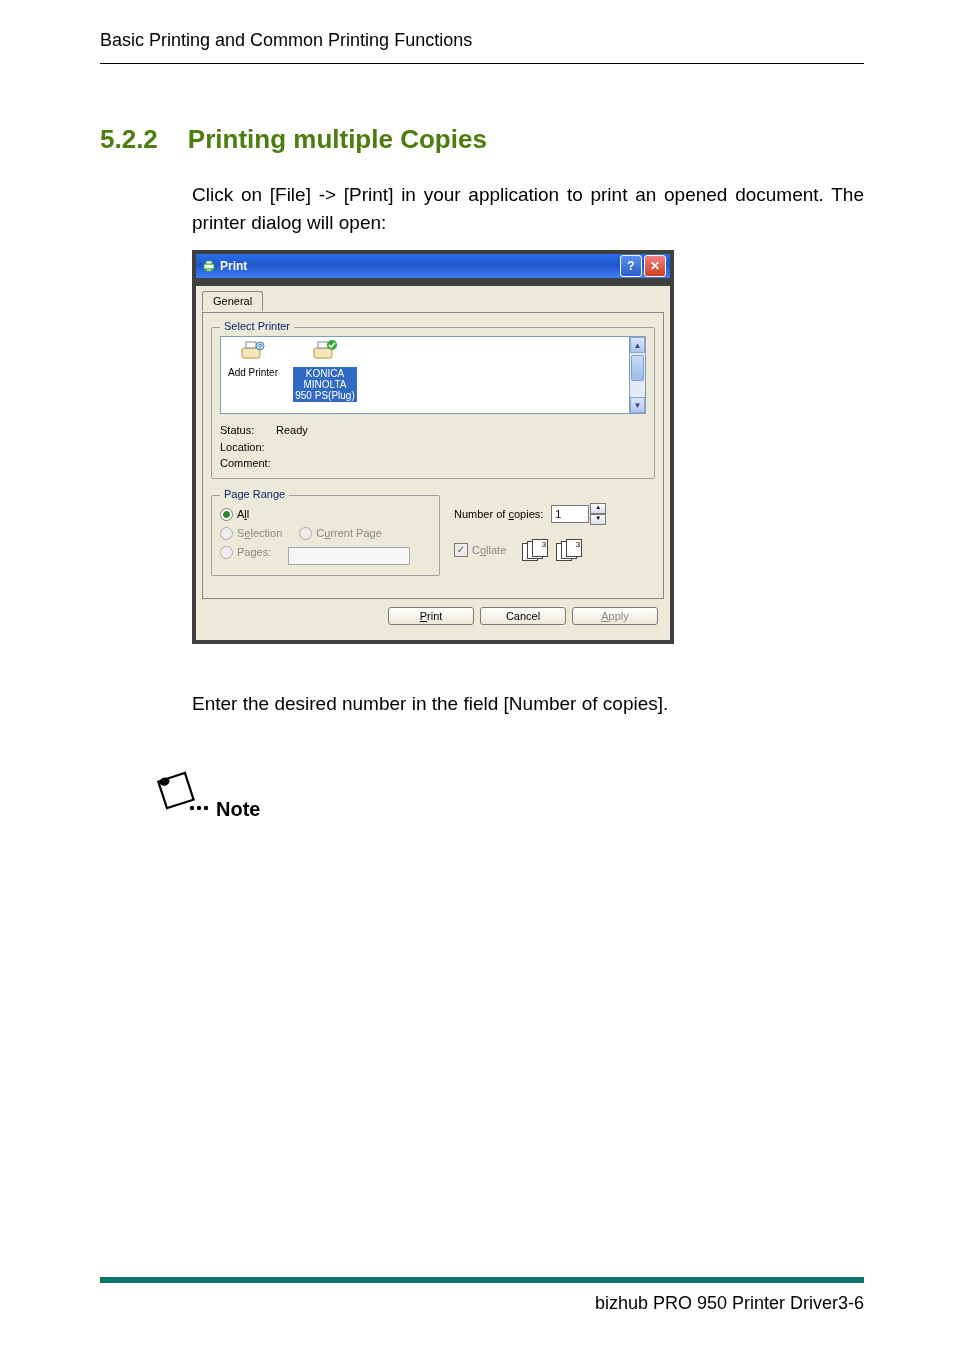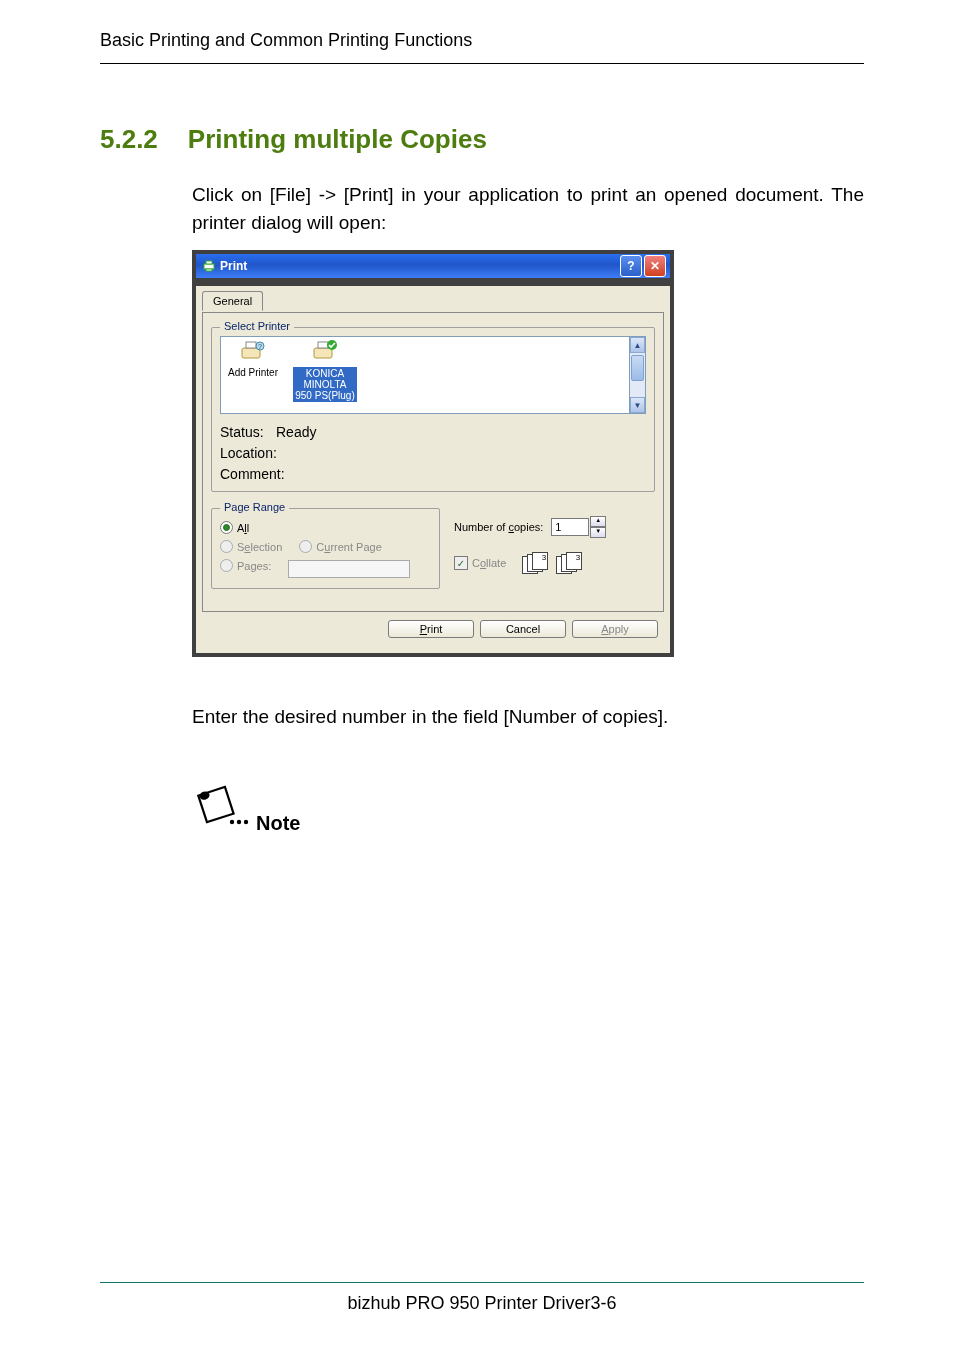--- a/index.html
+++ b/index.html
@@ -178,21 +178,21 @@
     box-sizing:border-box;
   }
   .vscroll .sb-track { flex:1; background:#e3e9f7; }
   .vscroll .sb-thumb { height:24px;background:linear-gradient(#c9dbf4,#9bbbe6);border:1px solid #7ea1cf;margin:2px 1px;border-radius:2px;}
   .status-row {
     display:flex;
     margin-top:8px;
     gap:24px;
     align-items:flex-start;
   }
-  .status-left { flex:1; font-size:14px; line-height:1.5;}
+  .status-left { flex:1; font-size:11px; line-height:1.5;}
   .status-left .lbl { display:inline-block; width:56px; }
   .status-right { text-align:right; }
   .xp-btn {
     display:inline-block;
     min-width:84px;
     padding:2px 8px;
     font-size:11px;
     background:linear-gradient(#fff,#ece9d8);
     border:1px solid #7a7a7a;
     border-radius:3px;
@@ -248,43 +248,43 @@
   .sheet {
     position:absolute;width:16px;height:18px;border:1px solid #444;background:#fff;
     font-size:8px;display:flex;align-items:flex-start;justify-content:flex-end;
     padding:0 1px;box-sizing:border-box;
   }
   .dlg-buttons {
     display:flex;justify-content:flex-end;gap:6px;padding:8px 6px 0 0;
   }
   .dlg-buttons .xp-btn{min-width:68px;}
   .note-block {
-    margin-left: 92px;
+    margin-left: 52px;
     margin-top: 46px;
   }
   .note-icon-row {
     display:flex;align-items:flex-end;gap:6px;
   }
   .note-label {
     font-size:20px;font-weight:bold;color:#000;
   }
   .note-text {
     font-style: italic;
     font-size: 19px;
     line-height:1.45;
     margin-top:10px;
     text-align:left;
   }
   .underline-char { text-decoration: underline; }
   .footer {
     position:absolute;
     left:100px;right:90px;bottom:40px;
-    border-top:1px solid #0f766e;
+    border-top:6px solid #0f766e;
     padding-top:10px;
-    display:flex;justify-content:center;
+    display:flex;justify-content:flex-end;
     font-size:18px;
   }
   .disabled-text{color:#888;}
   .pages-input{
     display:inline-block;width:120px;height:16px;border:1px solid #aaa;background:#f6f6f6;vertical-align:middle;
   }
 </style>
 </head>
 <body>
 

